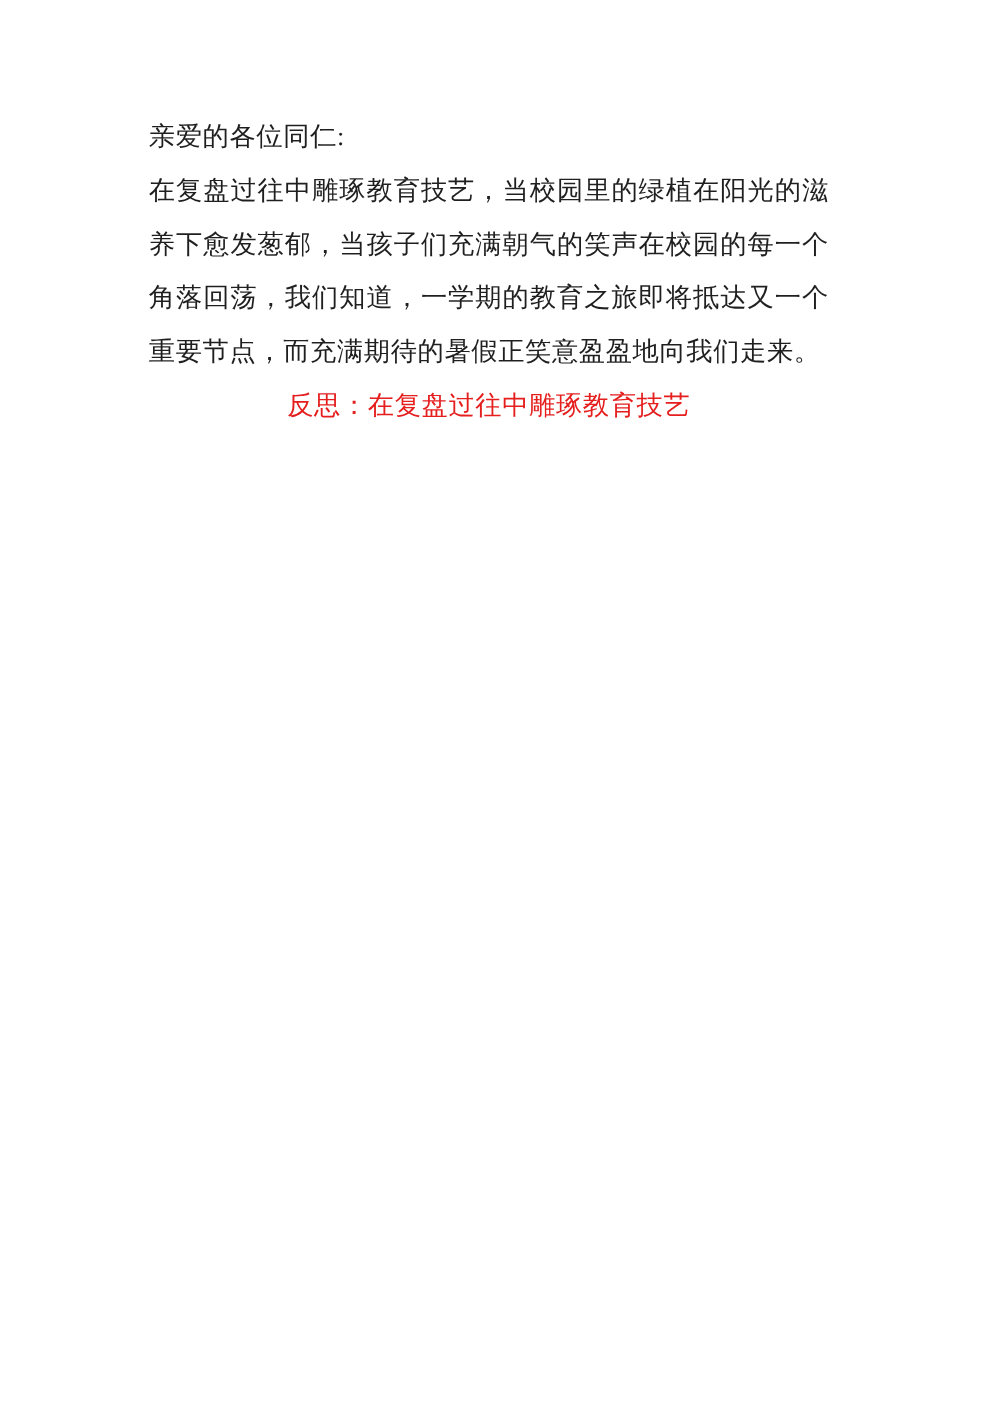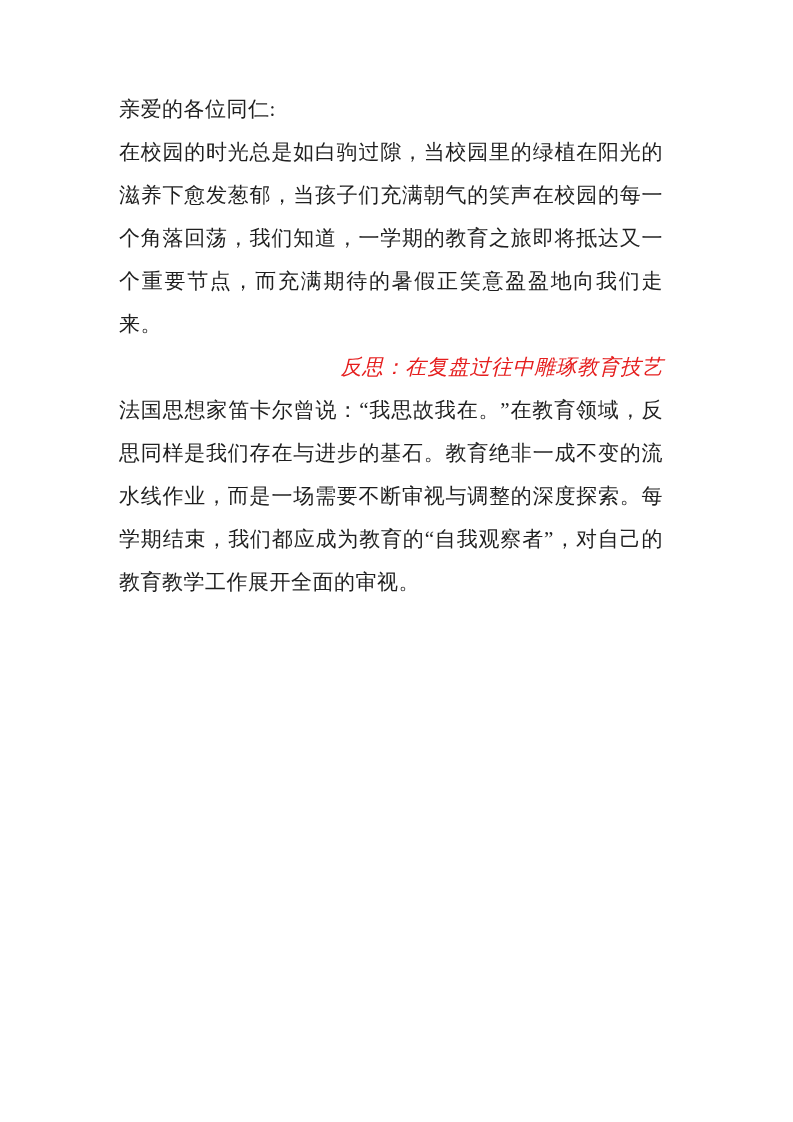--- a/index.html
+++ b/index.html
@@ -32,32 +32,30 @@
   .para {
     text-align: justify;
     text-justify: inter-ideograph;
   }
   .para-2 {
     margin-top: 52px;
   }
   .section-heading {
     margin-top: 42px;
     color: var(--heading-color, #e51e1e);
-    text-align: right;
-    font-style: italic;
+    text-align: center;
   }
   .section-para {
     margin-top: 15px;
   }
 </style>
 </head>
 <body>
 
 <div class="page" style="--page-bg: #ffffff; --text-color: #1f1f1f; --heading-color: #e51e1e;">
   <p class="salutation">亲爱的各位同仁:</p>
 
-  <p class="para para-1">在校园的时光总是如白驹过隙，当校园里的绿植在阳光的滋养下愈发葱郁，当孩子们充满朝气的笑声在校园的每一个角落回荡，我们知道，一学期的教育之旅即将抵达又一个重要节点，而充满期待的暑假正笑意盈盈地向我们走来。</p>
+  <p class="para para-1">在复盘过往中雕琢教育技艺，当校园里的绿植在阳光的滋养下愈发葱郁，当孩子们充满朝气的笑声在校园的每一个角落回荡，我们知道，一学期的教育之旅即将抵达又一个重要节点，而充满期待的暑假正笑意盈盈地向我们走来。</p>
 
 
   <h2 class="section-heading">反思：在复盘过往中雕琢教育技艺</h2>
 
-  <p class="para section-para">法国思想家笛卡尔曾说：“我思故我在。”在教育领域，反思同样是我们存在与进步的基石。教育绝非一成不变的流水线作业，而是一场需要不断审视与调整的深度探索。每学期结束，我们都应成为教育的“自我观察者”，对自己的教育教学工作展开全面的审视。</p>
 </div>
 
 </body></html>

